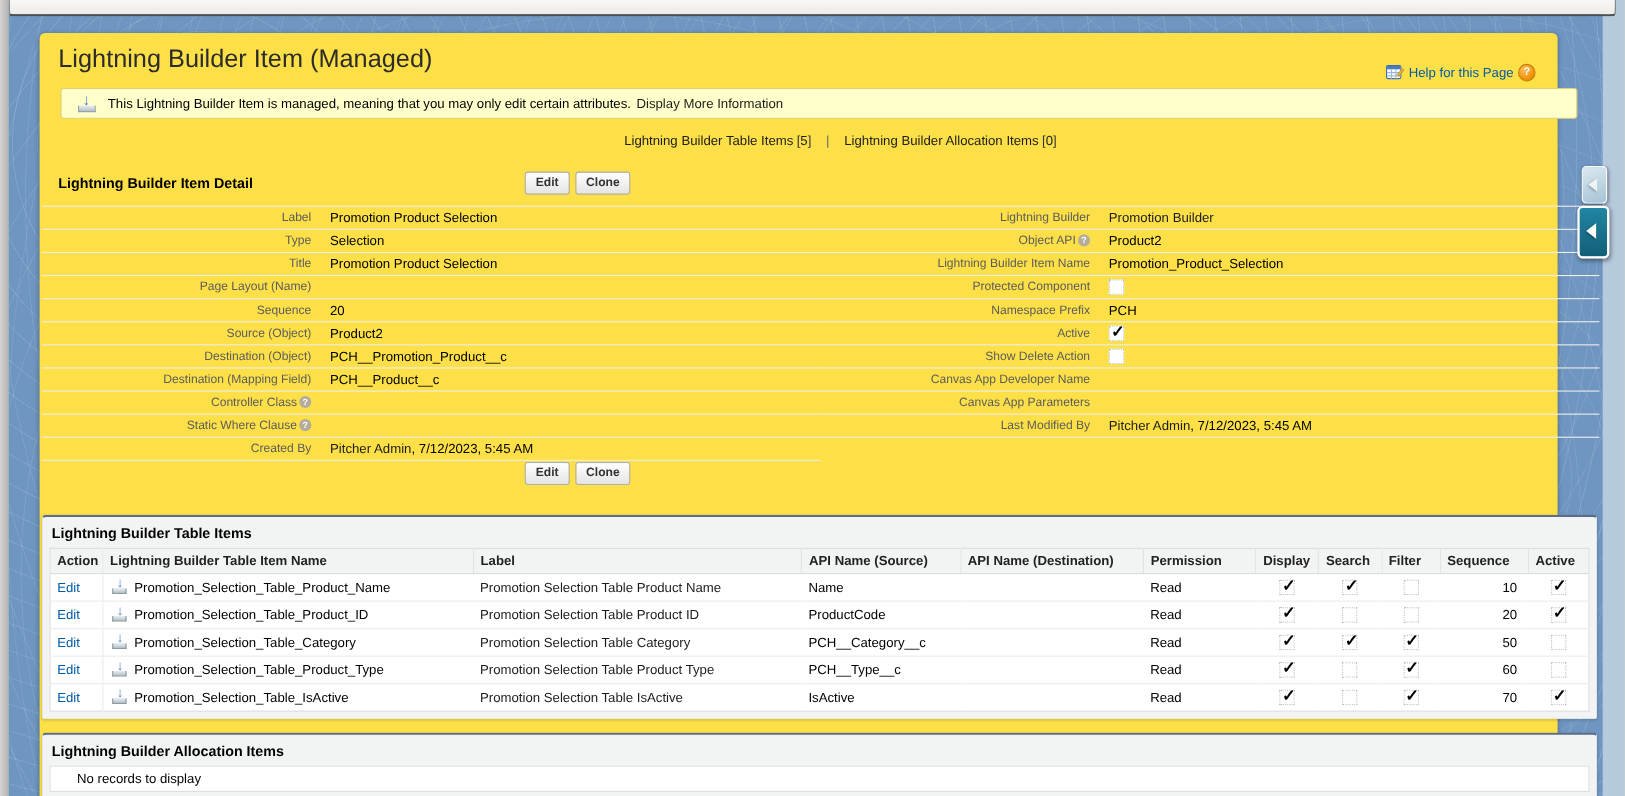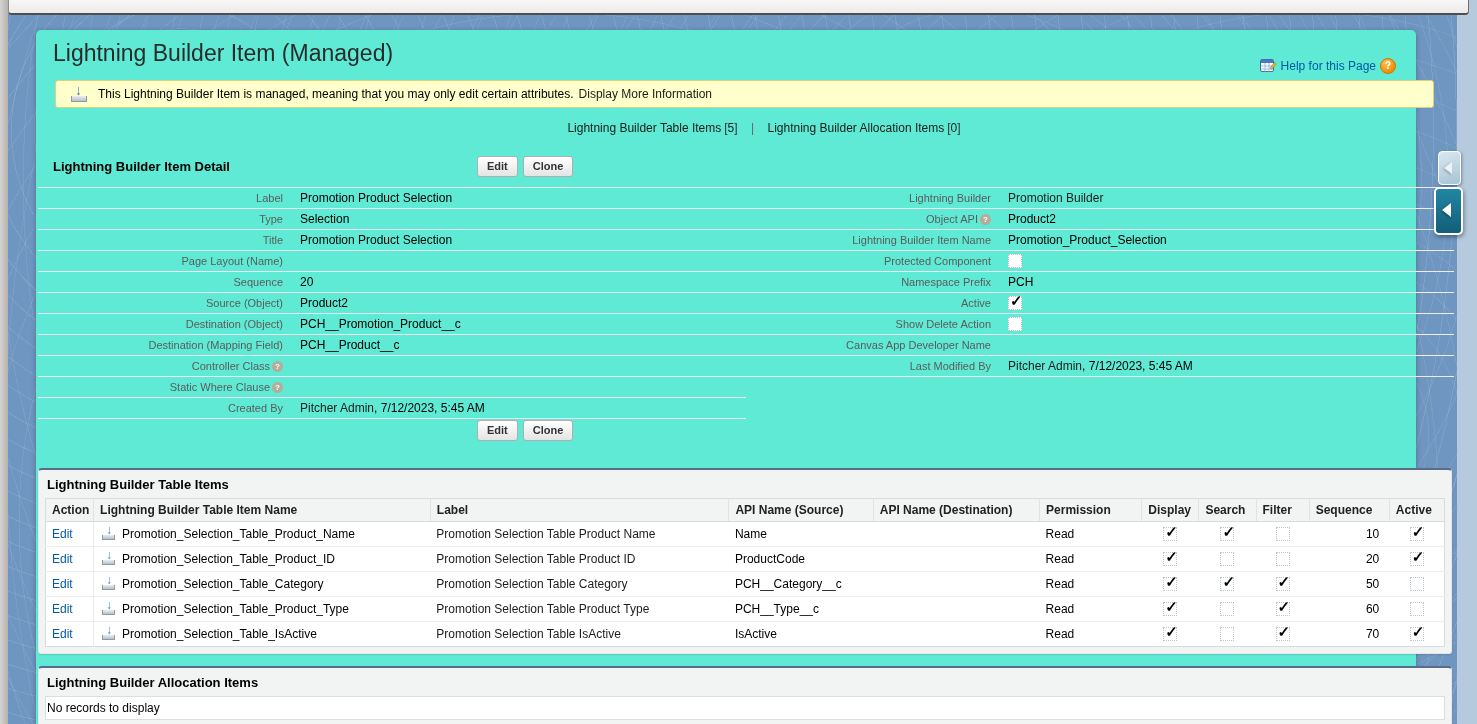--- a/index.html
+++ b/index.html
@@ -9,21 +9,21 @@
     background:linear-gradient(to right,#d6d4d1,#b4b2af);}
   .blue-band{position:absolute;left:8px;top:0;width:1449px;height:724px;background-color:#6f96c0;
     background-image:
       repeating-radial-gradient(circle at 12% 18%, transparent 0 9px, rgba(255,255,255,.10) 9px 10px, transparent 10px 23px),
       repeating-radial-gradient(circle at 38% 72%, transparent 0 12px, rgba(235,243,252,.09) 12px 13px, transparent 13px 31px),
       repeating-radial-gradient(circle at 67% 25%, transparent 0 10px, rgba(255,255,255,.08) 10px 11px, transparent 11px 27px),
       repeating-radial-gradient(circle at 90% 60%, transparent 0 14px, rgba(255,255,255,.07) 14px 15px, transparent 15px 34px);}
   .top-bar{position:absolute;left:8px;top:0;width:1459px;height:13px;
     background:linear-gradient(#f8f7f6,#edebe8);border-left:1px solid #8d8d8d;border-right:1px solid #6f6f6f;
     border-bottom:2px solid #4e4e4e;border-radius:0 0 4px 4px;z-index:3;}
-  .card{position:absolute;left:36px;top:30px;width:1380px;height:694px;background:#5eead4;
+  .card{position:absolute;left:36px;top:30px;width:1380px;height:694px;background:#fde047;
     border-radius:5px 5px 0 0;box-shadow:0 1px 5px rgba(0,0,0,.3);z-index:2;}
   
   .page-title{position:absolute;left:17px;top:10px;font-size:23px;color:#2b2b2b;}
   .help-area{position:absolute;right:20px;top:28px;display:flex;align-items:center;gap:4px;
     font-size:12px;color:#015ba7;cursor:pointer;}
   .qmark{display:inline-block;width:14px;height:14px;border-radius:50%;
     background:radial-gradient(circle at 35% 30%,#ffbf57,#ee8f07 70%);border:1px solid #c87b00;position:relative;}
   .qmark::after{content:"?";position:absolute;left:0;top:0;width:14px;line-height:14px;text-align:center;
     color:#fff;font-weight:bold;font-size:10px;}
   .banner{position:absolute;left:19px;top:50px;width:1377px;height:26px;background:#ffffcc;
@@ -82,21 +82,21 @@
   table.list td{font-size:12px;color:#000;padding:0 6px;height:24px;border-bottom:1px solid #ececec;
     overflow:hidden;white-space:nowrap;}
   table.list tr:last-child td{border-bottom:none;}
   td.c-action{border-right:1px solid #ececec;}
   .ctr{text-align:center;}
   .num{text-align:right;padding-right:10px !important;}
   
   .w-action{width:48px;}.w-name{width:336px;}.w-label{width:298px;}.w-src{width:144px;}
   .w-dst{width:166px;}.w-perm{width:102px;}.w-disp{width:57px;}.w-srch{width:57px;}
   .w-filt{width:53px;}.w-seq{width:80px;}.w-act{width:55px;}
-  .empty-row{margin:0 6px 8px;background:#fff;border:1px solid #dcdfe1;padding:4px 1px;font-size:12px;color:#000;}
+  .empty-row{margin:0 6px 8px;background:#fff;border:1px solid #dcdfe1;padding:4px 24px;font-size:12px;color:#000;}
   
   .tab-light{position:absolute;left:1438px;top:151px;width:21px;height:32px;z-index:6;cursor:pointer;
     background:linear-gradient(160deg,#dae8f0,#a6c3d5);border:1px solid #fdfdfd;border-radius:4px;
     box-shadow:1px 1px 3px rgba(0,0,0,.35);}
   .tab-light::after{content:"";position:absolute;top:10px;left:5px;width:0;height:0;
     border-top:6px solid transparent;border-bottom:6px solid transparent;border-right:8px solid #edf4f8;
     filter:drop-shadow(-1px 1px 1px rgba(0,0,0,.25));}
   .tab-dark{position:absolute;left:1434px;top:187px;width:25px;height:44px;z-index:6;cursor:pointer;
     background:linear-gradient(#2186a3,#135e77);border:2px solid #fff;border-radius:5px;
     box-shadow:1px 2px 4px rgba(0,0,0,.4);}
@@ -242,20 +242,24 @@
         <div class="frow">
           <div class="flabel"><span>Show Delete Action</span></div>
           <div class="fvalue"><span class="cb cb-off"></span></div>
         </div>
 
         <div class="frow">
           <div class="flabel"><span>Canvas App Developer Name</span></div>
           <div class="fvalue"></div>
         </div>
 
+        <div class="frow">
+          <div class="flabel"><span>Canvas App Parameters</span></div>
+          <div class="fvalue"></div>
+        </div>
 
         <div class="frow">
           <div class="flabel"><span>Last Modified By</span></div>
           <div class="fvalue"><a class="u">Pitcher Admin</a><span>, 7/12/2023, 5:45 AM</span></div>
         </div>
       </div>
   </div>
 
   <div class="btn-row" style="top:390px;">
     <button class="btn">Edit</button>

